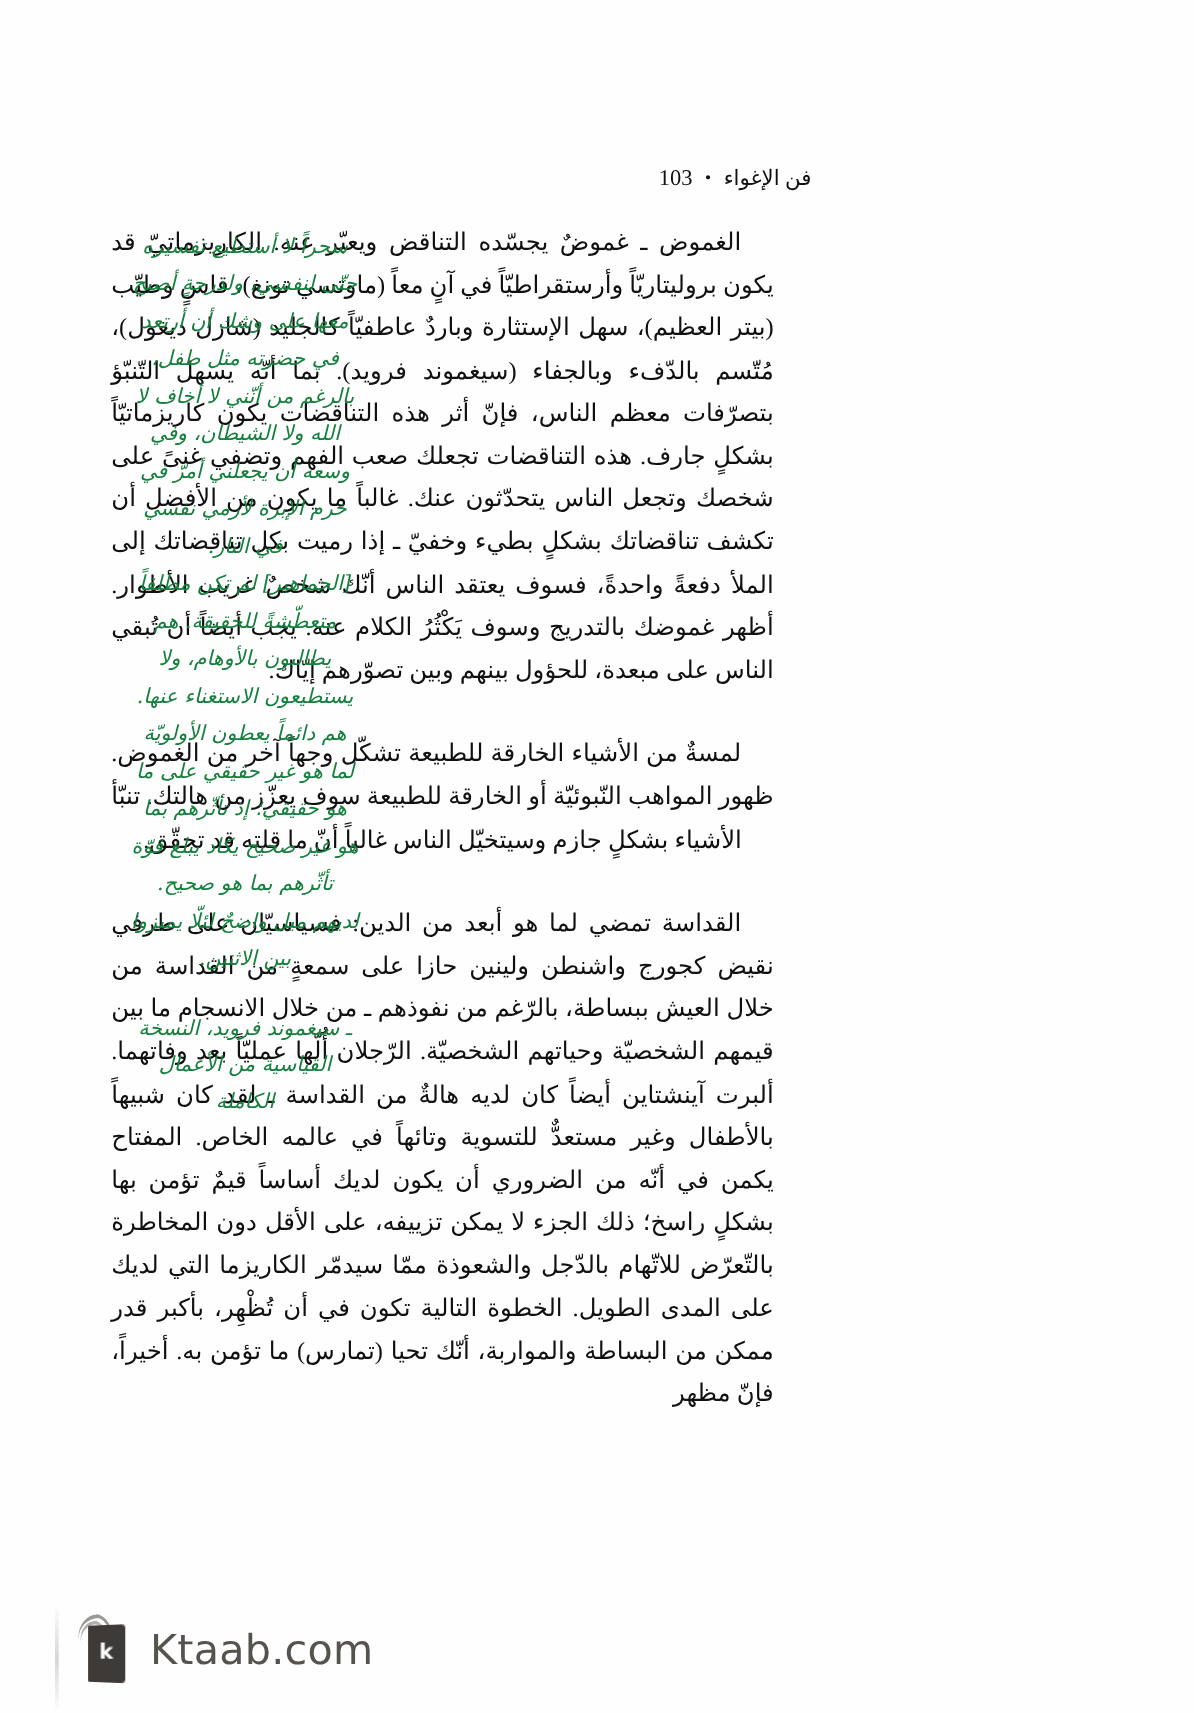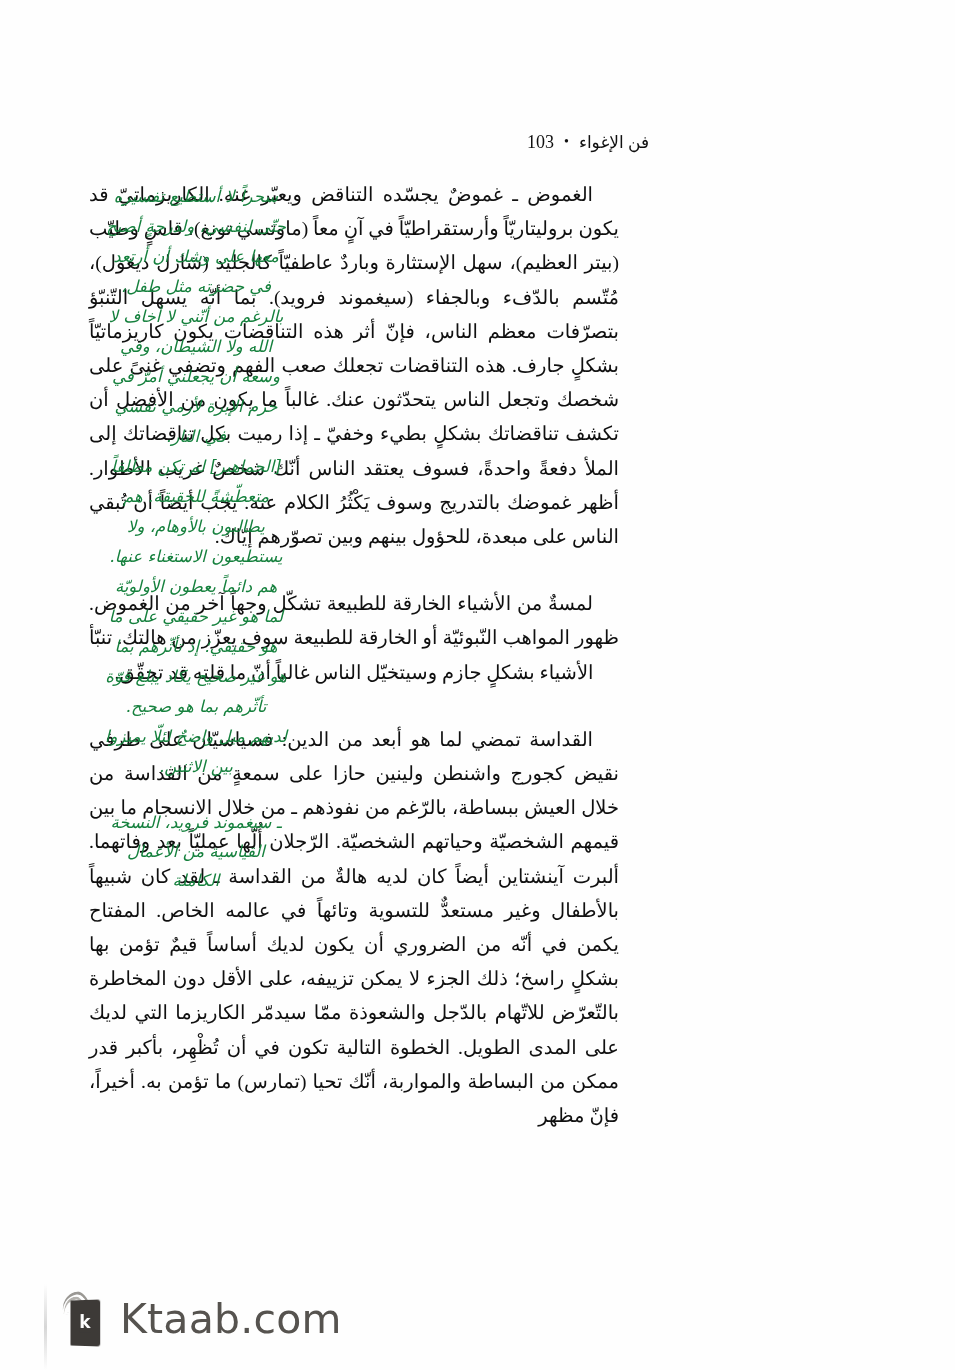--- a/index.html
+++ b/index.html
@@ -171,21 +171,21 @@
     left: 3px;
     top: 7px;
     width: 22px;
     height: 13px;
     border-top: 3px solid #b3b1ad;
     border-radius: 60% 40% 0 0 / 100% 100% 0 0;
     transform: rotate(-12deg);
   }
   .wm-text {
     font-family: "DejaVu Sans", "Liberation Sans", sans-serif;
-    font-size: 41px;
+    font-size: 33px;
     color: #56534f;
     letter-spacing: 0.2px;
   }
   .wm-edge {
     position: absolute;
     left: 44px;
     bottom: 0;
     width: 3px;
     height: 86px;
     background: linear-gradient(to bottom, rgba(150,150,150,0), rgba(140,140,140,.35), rgba(150,150,150,0));

